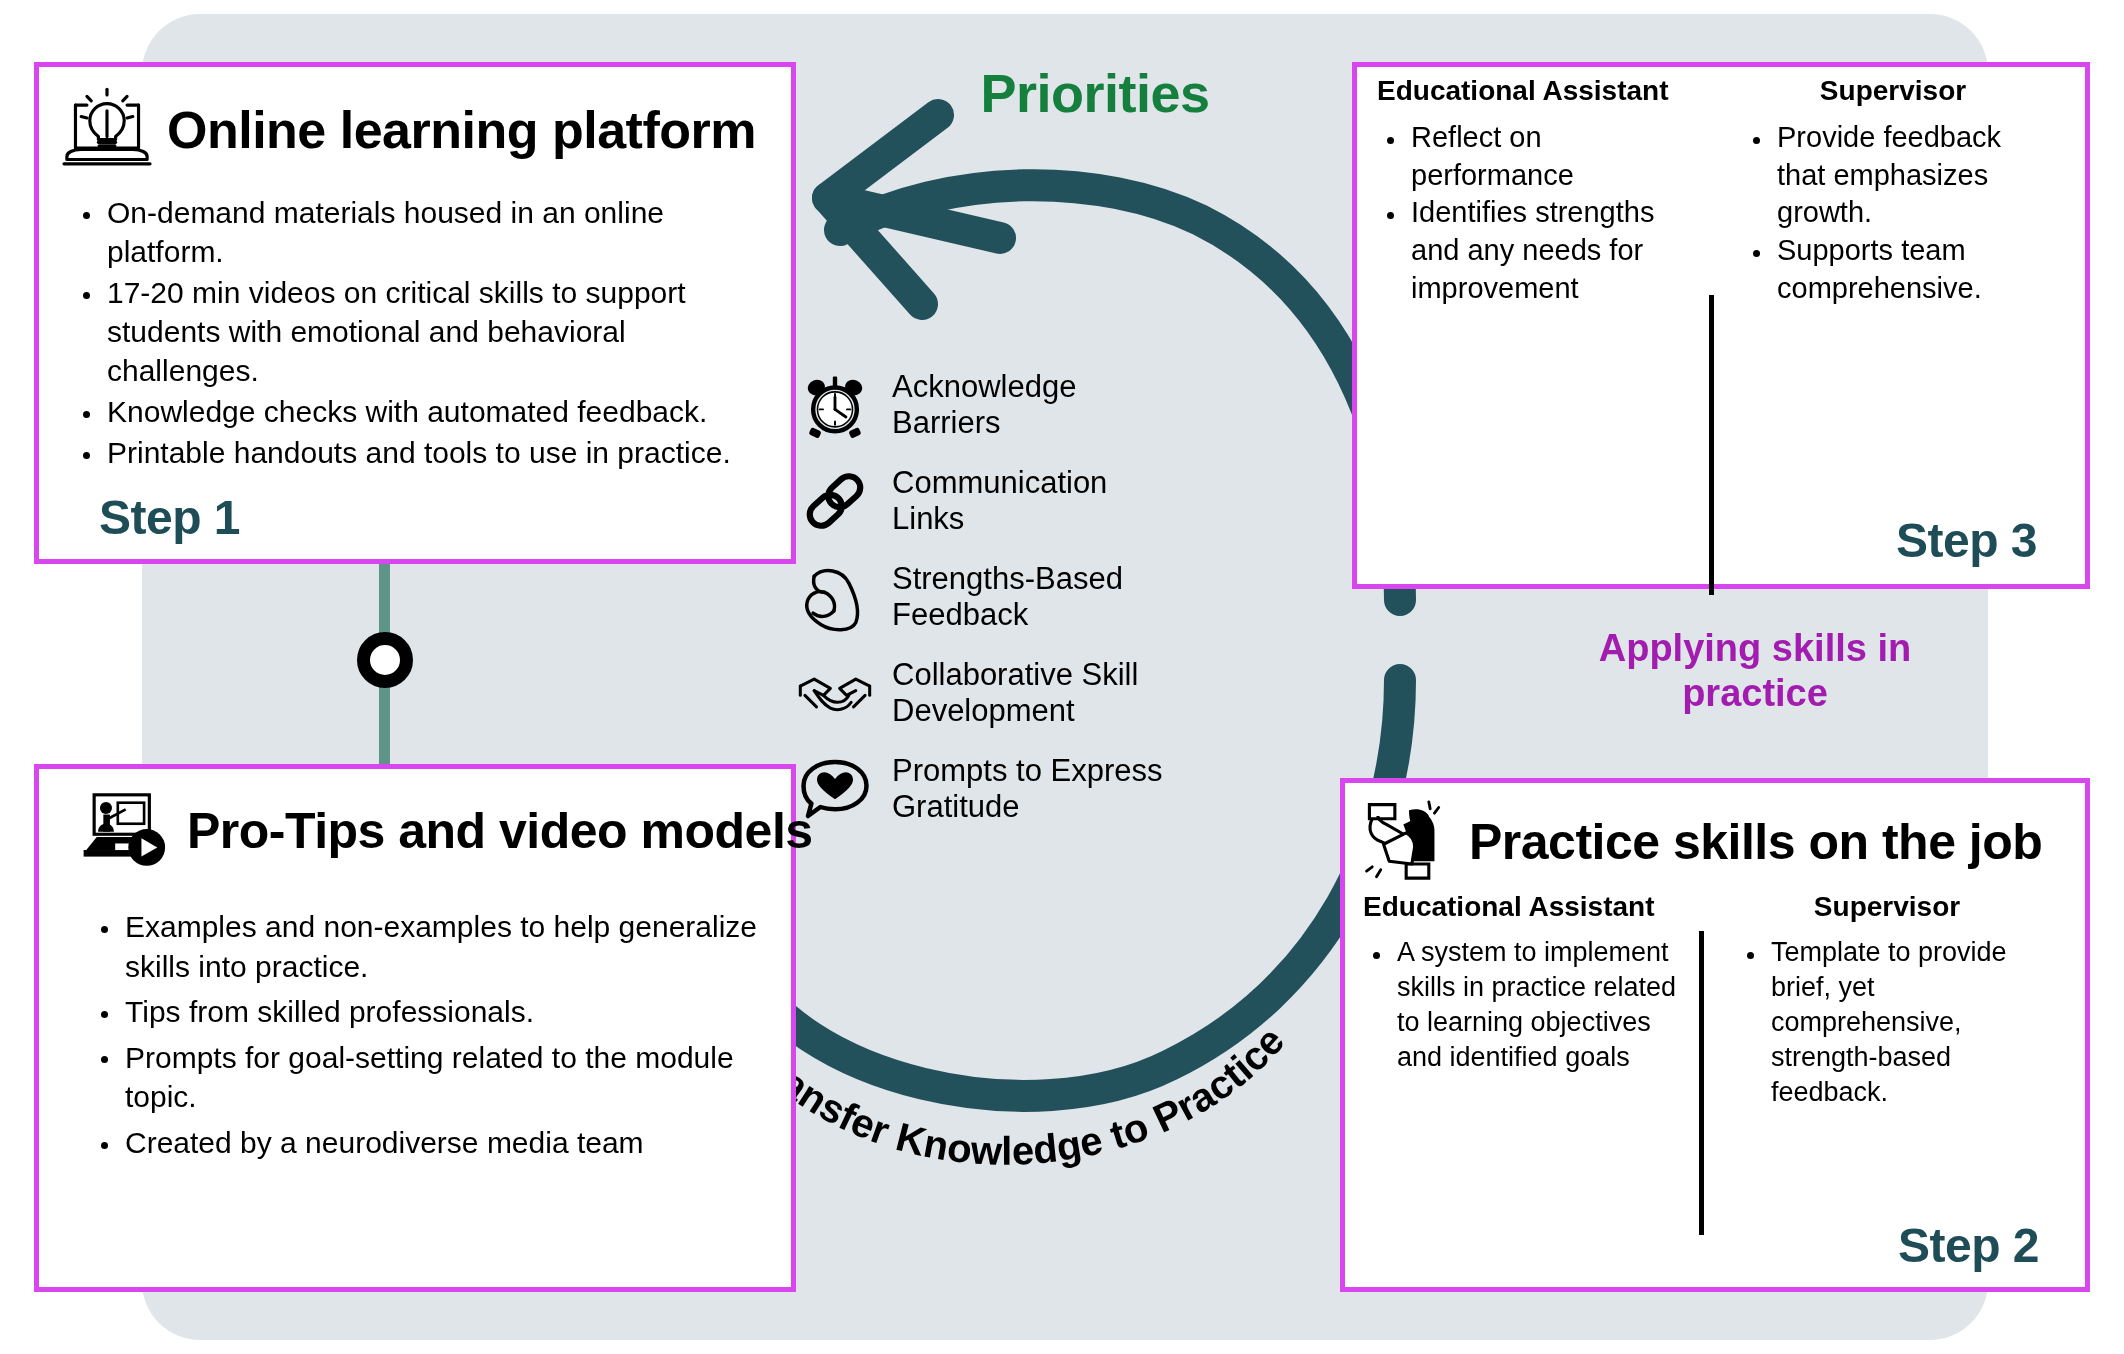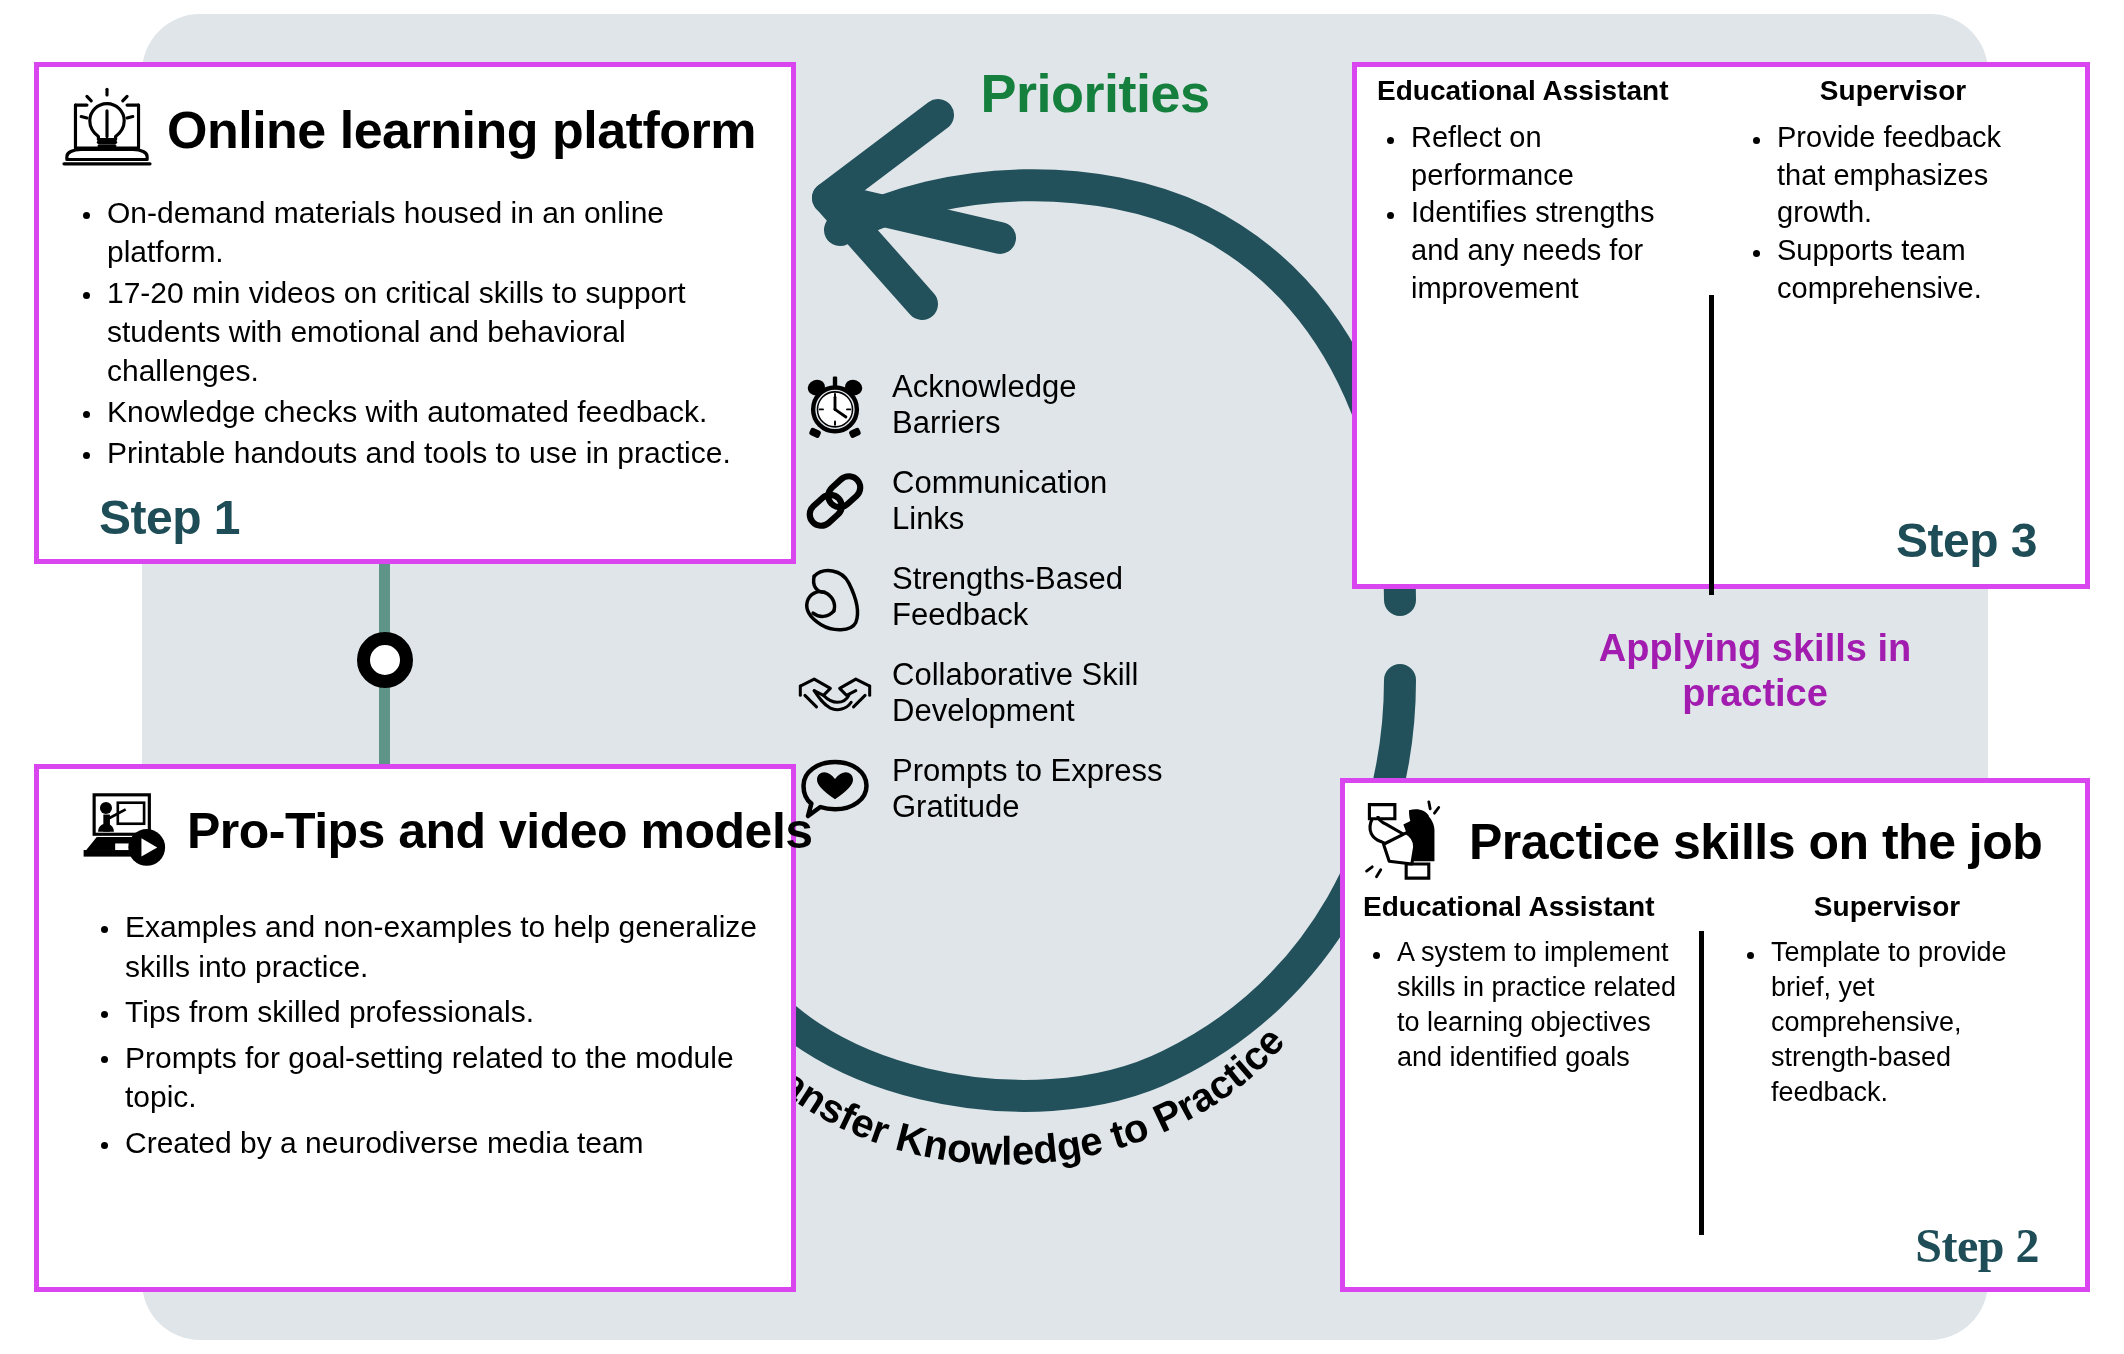--- a/index.html
+++ b/index.html
@@ -152,21 +152,21 @@
     display: flex;
     margin-top: 6px;
     padding: 0 8px 0 18px;
     position: relative;
   }
   #card4 .col-left  { width: 336px; }
   #card4 .col-right { width: 300px; padding-left: 38px; }
   #card4 .colhead { font-size: 28px; }
   #card4 ul.bullets { font-size: 27px; line-height: 1.30; margin-top: 12px; }
   #card4 .vrule { left: 354px; top: 148px; height: 304px; }
-  #card4 .step-label { right: 46px; bottom: 14px; font-size: 48px; font-family: Liberation Serif, serif; }
+  #card4 .step-label { right: 46px; bottom: 14px; font-size: 48px; }
 
   
   #priorities-title {
     position: absolute;
     left: 930px;
     top: 62px;
     width: 330px;
     text-align: center;
     font-size: 54px;
     font-weight: bold;

